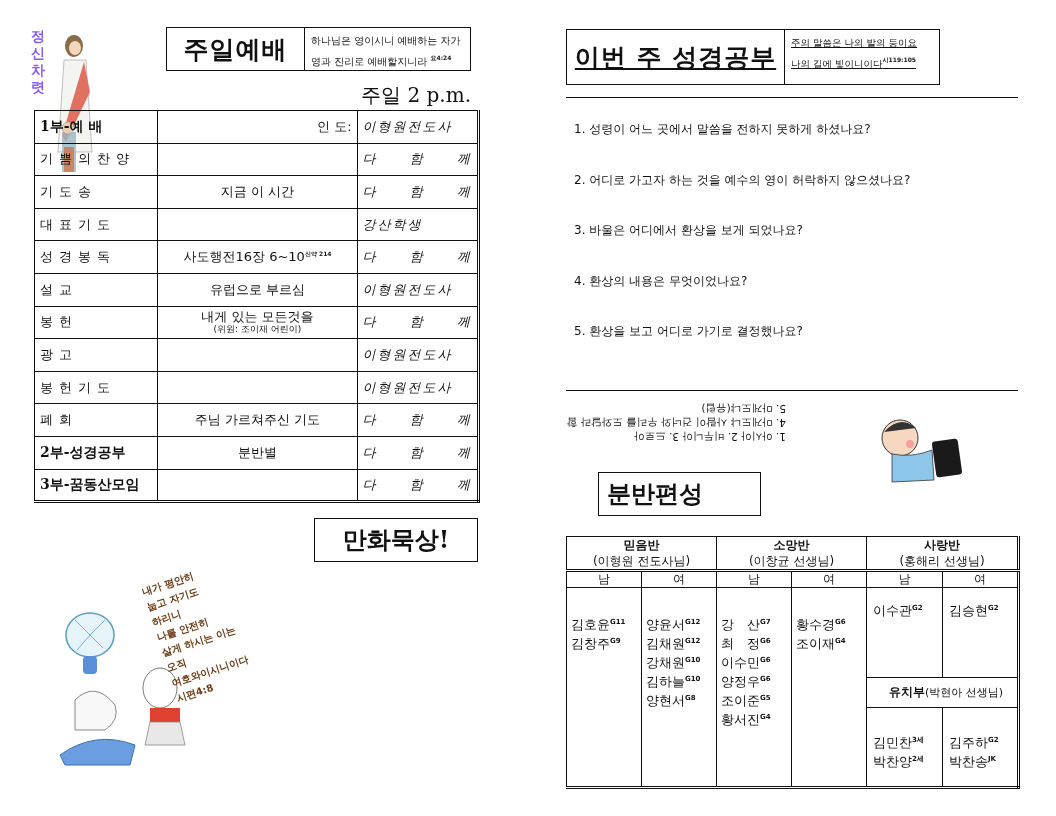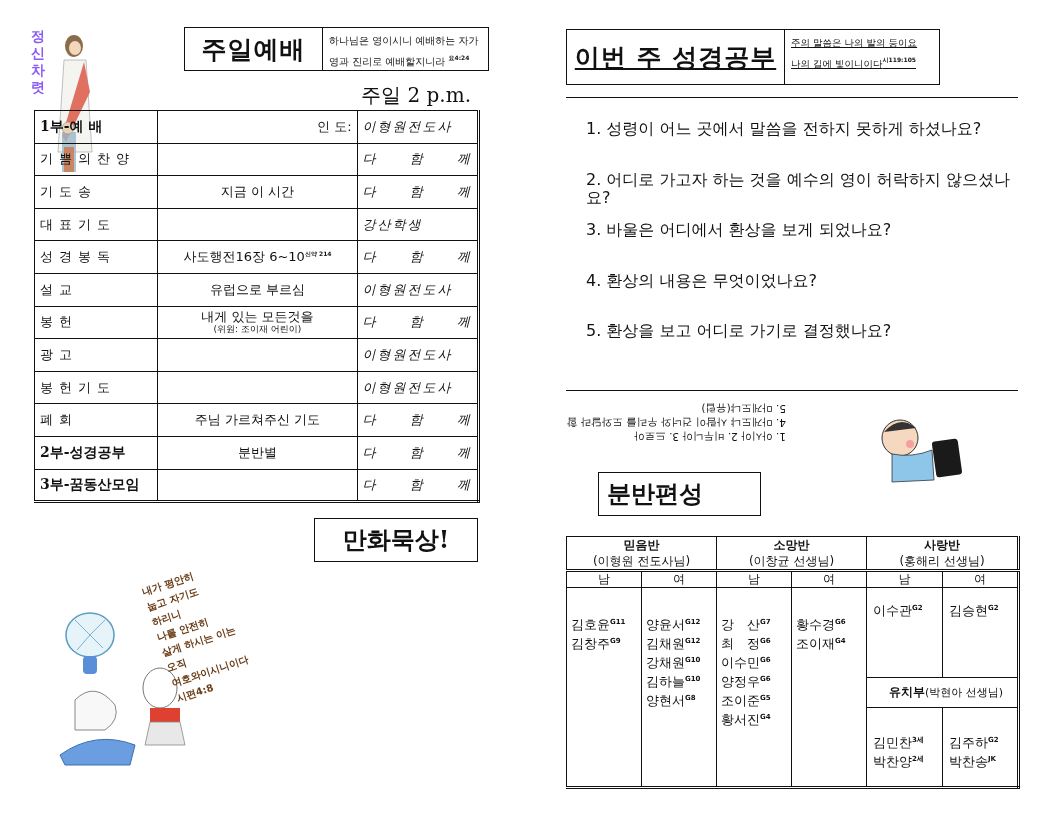--- a/index.html
+++ b/index.html
@@ -3,21 +3,21 @@
 <meta charset="utf-8">
 <style>
   * { box-sizing: border-box; margin: 0; padding: 0; }
   html, body { width: 1056px; height: 816px; background: #ffffff; overflow: hidden; }
   body { position: relative; font-family: "DejaVu Sans", "Liberation Sans", sans-serif; color: #111; }
   .abs { position: absolute; }
 
   
   .vert-title { left: 30px; top: 28px; width: 16px; color: #8b5cf6; font-weight: bold; font-size: 14px; line-height: 17px; text-align: center; }
   .jesus { left: 44px; top: 32px; width: 60px; height: 150px; }
-  .title-box { left: 184px; top: 27px; width: 305px; height: 44px; border: 1.5px solid #111; display: flex; }
+  .title-box { left: 166px; top: 27px; width: 305px; height: 44px; border: 1.5px solid #111; display: flex; }
   .title-box .t-main { width: 138px; border-right: 1px solid #111; display: flex; align-items: center; justify-content: center; font-size: 25px; font-weight: bold; font-family: "DejaVu Serif", serif; letter-spacing: 1px; }
   .title-box .t-quote { flex: 1; font-size: 10px; line-height: 17px; padding: 4px 0 0 6px; }
   sup.ref { font-size: 6px; vertical-align: 5px; font-weight: bold; }
   .time { right: 585px; top: 82px; font-size: 20px; font-family: "DejaVu Serif", serif; }
 
   .worship { left: 34px; top: 110px; width: 446px; border-collapse: collapse; border: 1.5px solid #111; border-right: 3px double #111; border-bottom: 3px double #111; }
   .worship td { border: 1px solid #111; height: 32.6px; font-size: 13px; padding: 0 5px; }
   .worship td.c1 { width: 124px; letter-spacing: 6px; text-align: justify; text-align-last: justify; }
   .worship td.c1.bold { font-weight: bold; letter-spacing: 0; text-align-last: left; font-family: "DejaVu Serif", serif; font-size: 14px; }
   .worship td.c2 { width: 200px; text-align: center; }
@@ -30,21 +30,21 @@
 
   .cartoon { left: 55px; top: 580px; width: 240px; height: 190px; }
   .cartoon-text { left: 140px; top: 585px; width: 130px; font-size: 10px; line-height: 16px; color: #6a3c16; font-weight: bold; transform: rotate(-18deg); transform-origin: left top; }
 
   
   .bible-title { left: 566px; top: 29px; width: 374px; height: 56px; border: 1.5px solid #111; display: flex; text-decoration: underline; }
   .bible-title .t-main { width: 218px; border-right: 1px solid #111; display: flex; align-items: center; justify-content: center; font-size: 25px; font-weight: bold; font-family: "DejaVu Serif", serif; letter-spacing: 1px; }
   .bible-title .t-quote { flex: 1; font-size: 9.5px; line-height: 17px; padding: 4px 0 0 6px; }
   .hr { left: 566px; width: 452px; height: 0; border-top: 1.5px solid #111; }
   .q-list { left: 574px; top: 120px; width: 440px; list-style: none; }
-  .q-list li { font-size: 16px; height: 50.5px; line-height: 18px; margin-left: 12px; }
+  .q-list li { font-size: 12px; height: 50.5px; line-height: 18px; }
 
   .answers { left: 566px; top: 402px; width: 220px; font-size: 10.5px; line-height: 14px; transform: rotate(180deg); text-align: left; }
   .reader { left: 872px; top: 410px; width: 100px; height: 80px; }
 
   .class-title { left: 598px; top: 472px; width: 163px; height: 44px; border: 1.5px solid #111; display: flex; align-items: center; padding-left: 8px; font-size: 24px; font-weight: bold; font-family: "DejaVu Serif", serif; }
 
   .classes { left: 566px; top: 536px; width: 452px; border-collapse: collapse; border: 1.5px solid #111; border-right: 3px double #111; border-bottom: 3px double #111; table-layout: fixed; }
   .classes td { border: 1px solid #111; font-size: 12px; padding: 0; vertical-align: top; }
   .classes td.head { text-align: center; line-height: 16px; border-bottom: 3px double #111; }
   .classes td.head b { display: block; font-size: 12px; }

